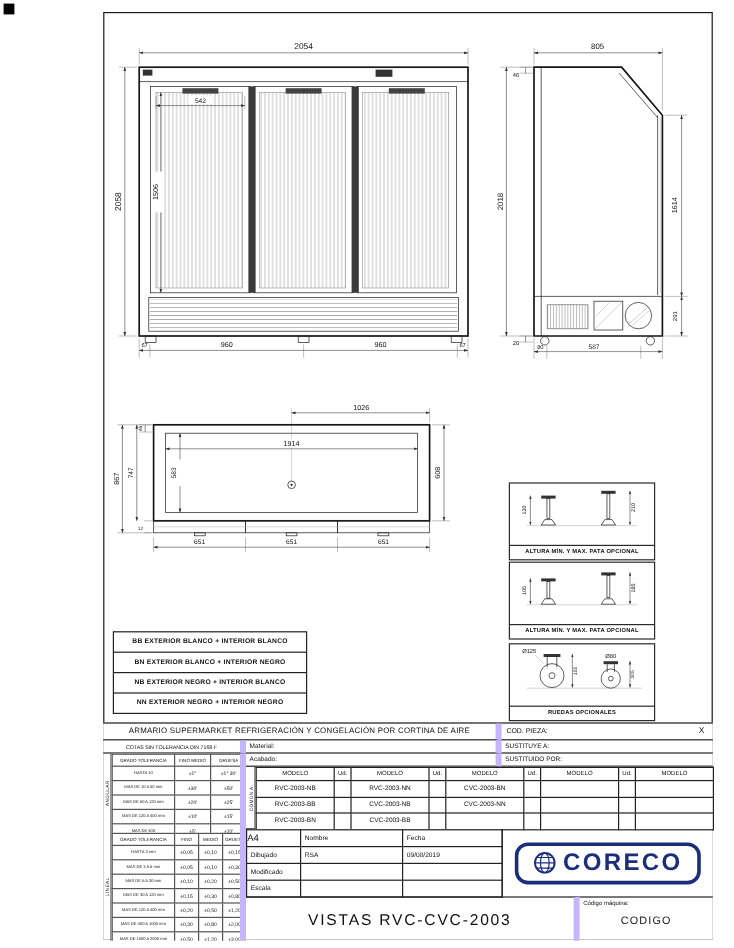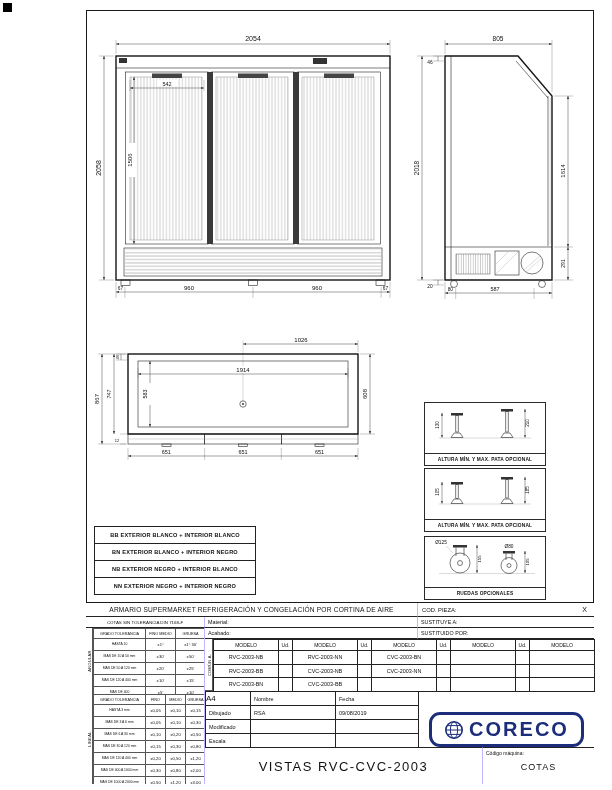--- a/index.html
+++ b/index.html
@@ -24,21 +24,21 @@
 
   
   .legend{left:94px;top:526px;width:162px;border:1.2px solid #222;box-sizing:border-box;background:#fff}
   .legend-row{height:16px;line-height:16px;border-bottom:1px solid #222;font-size:5.6px;font-weight:bold;
               text-align:center;letter-spacing:.2px}
   .legend-row:last-child{border-bottom:none}
 
   
   .tb{left:86px;top:602px;width:508px;height:181px;border-top:1.2px solid #1a1a1a;box-sizing:border-box;background:#fff}
   .c{position:absolute;box-sizing:border-box;overflow:hidden}
-  .br{border-right:1px solid #c4b5fd}.bb{border-bottom:1px solid #222}
+  .br{border-right:5px solid #c4b5fd}.bb{border-bottom:1px solid #222}
   .bt{border-top:1px solid #222}.bl{border-left:1px solid #222}
   .lbl{font-size:5.4px;padding:1.5px 0 0 3px}
   .main-title{font-size:6.6px;text-align:center;padding-top:3px;letter-spacing:.2px}
   .codp{display:flex;align-items:center;font-size:5.8px;padding:0 7px 0 4px}
   .codp .v{margin-left:auto;font-size:7px}
   .tolnote{font-size:4.4px;text-align:center;padding-top:2.5px}
 
   .vwrap{position:absolute;overflow:hidden;border-right:.5px solid #555;box-sizing:border-box}
   .vwrap span{position:absolute;left:50%;top:50%;transform:translate(-50%,-50%) rotate(-90deg);
               font-size:4px;white-space:nowrap;letter-spacing:.3px}
@@ -51,21 +51,21 @@
 
   .models th,.models td{border:1px solid #222;padding:0;text-align:center;font-weight:normal;
                         overflow:hidden;white-space:nowrap}
   .models th{font-size:5px;height:10px}
   .models td{font-size:5.4px;height:12.6px}
 
   .info{font-size:5.5px}
   .info td{border:1px solid #222;padding:0 0 0 3px;height:13px;overflow:hidden}
   .info .a4{font-size:8px;text-align:left;padding:0}
 
-  .logo-box{display:flex;align-items:flex-end;justify-content:center}
+  .logo-box{display:flex;align-items:center;justify-content:center}
   .coreco{display:flex;align-items:center;gap:5px;border:3px solid #1c2e7b;border-radius:11px;
           padding:3px 12px;color:#1c2e7b;font-weight:bold;font-size:20px;letter-spacing:2px}
   .dwg-title{font-size:13px;letter-spacing:1.5px}
   .cod-label{font-size:5px;padding:2px 0 0 3px}
   .cod-value{font-size:9px;text-align:center;margin-top:6px;letter-spacing:1px}
 </style>
 </head>
 <body>
 
 <div class="abs corner-mark"></div>
@@ -650,15 +650,15 @@
       </svg>
       <span>CORECO</span>
     </div>
   </div>
 
   <div class="c bt br" style="left:119px;top:144px;width:278px;height:37px;display:flex;align-items:center;justify-content:center">
     <span class="dwg-title">VISTAS RVC-CVC-2003</span>
   </div>
   <div class="c bt" style="left:397px;top:144px;width:111px;height:37px">
     <div class="cod-label">Código máquina:</div>
-    <div class="cod-value">COTAS</div>
+    <div class="cod-value">CODIGO</div>
   </div>
 </div>
 
 </body></html>

